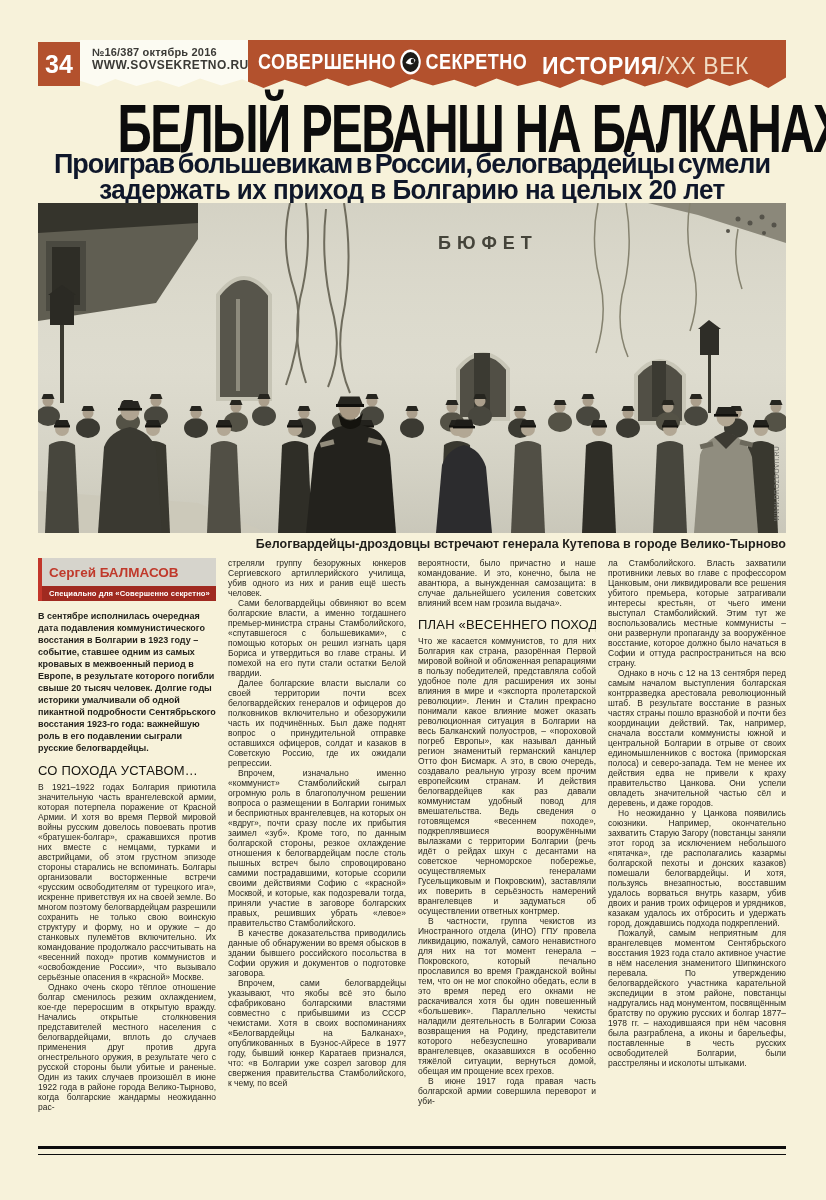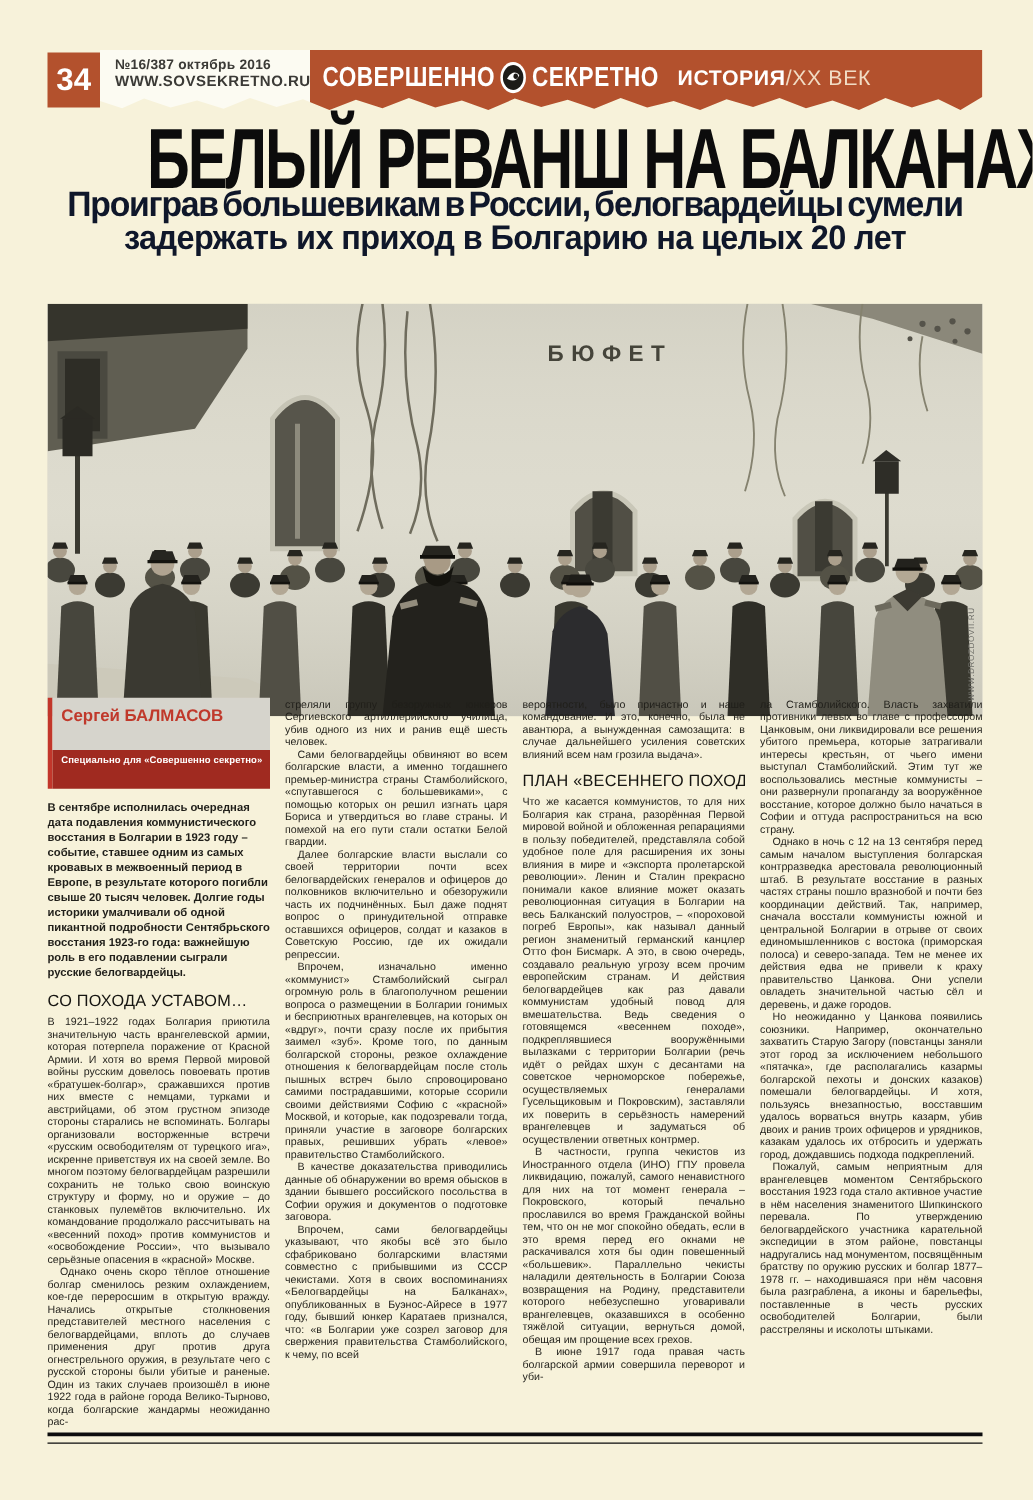--- a/index.html
+++ b/index.html
@@ -13,43 +13,43 @@
   .band{position:absolute;left:42px;top:0;width:706px;height:48px;
         clip-path:polygon(0 0,100% 0,100% 78%,97.5% 100%,95% 82%,92% 96%,89% 80%,86% 100%,83% 84%,80% 97%,77% 80%,74% 95%,71% 82%,68% 100%,65% 85%,62% 96%,59% 80%,56% 98%,53% 83%,50% 95%,47% 81%,44% 100%,41% 84%,38% 96%,35% 80%,32% 97%,29% 83%,26% 100%,23% 82%,20% 95%,17% 80%,14% 98%,11% 84%,8% 96%,5% 81%,2.5% 97%,0 85%);}
   .band-white{position:absolute;left:0;top:0;width:168px;height:100%;background:#fcfbf2;}
   .band-rust{position:absolute;left:168px;right:0;top:0;height:100%;background:#b3512d;}
   .issue-info{position:absolute;left:12px;top:6px;color:#3b3a36;line-height:13px;}
   .issue-line{font-size:11px;font-weight:700;letter-spacing:.2px;}
   .site-line{font-size:12px;font-weight:700;letter-spacing:.4px;}
   .brand{position:absolute;left:178px;top:9px;color:#fff;font-weight:700;font-size:22px;white-space:nowrap;
          transform:scaleX(.82);transform-origin:left center;letter-spacing:.5px;display:flex;align-items:center;gap:5px;}
   .brand-emblem{display:inline-block;width:26px;height:26px;}
-  .section-label{position:absolute;left:462px;top:13px;color:#fff;font-size:17px;white-space:nowrap;letter-spacing:.5px;}
+  .section-label{position:absolute;left:462px;top:13px;color:#fff;font-size:23px;white-space:nowrap;letter-spacing:.5px;}
   .section-label b{font-weight:700;}
   .sec-suffix{color:#f1dcc4;font-weight:400;}
 
   
   .headline{position:absolute;top:88px;left:38px;width:748px;text-align:center;white-space:nowrap;}
   .headline span{display:inline-block;font-weight:700;font-size:58px;color:#0c0c0c;letter-spacing:-2px;
                  transform:scale(.82,1.18);transform-origin:center top;}
   .subhead{position:absolute;top:150px;left:38px;width:748px;text-align:center;color:#0f172a;font-weight:700;}
   .subhead .l1{font-size:27px;line-height:26px;letter-spacing:-1px;word-spacing:-3px;transform:scaleY(1.05);transform-origin:center top;}
   .subhead .l2{font-size:26px;line-height:26px;letter-spacing:-.5px;transform:scaleY(1.05);transform-origin:center top;}
 
   
-  .photo{position:absolute;top:203px;left:38px;width:748px;height:330px;background:#d8d6c9;overflow:hidden;margin-top:40px;}
+  .photo{position:absolute;top:203px;left:38px;width:748px;height:330px;background:#d8d6c9;overflow:hidden;}
   .photo svg{display:block;}
   .caption{position:absolute;top:537px;left:38px;width:748px;text-align:right;font-size:12.5px;font-weight:700;color:#201f1b;}
 
   
   .columns{position:absolute;top:558px;left:38px;width:748px;height:586px;display:flex;gap:12px;}
   .col{width:178px;overflow:hidden;color:#201f1a;}
   .byline-box{border-left:4px solid #c2362a;margin-bottom:9px;}
-  .byline-name{background:#d6d4cc;color:#c0392b;font-weight:700;font-size:13.5px;padding:7px 6px 20px 7px;}
-  .byline-role{background:#a02a20;color:#fff;font-weight:700;font-size:7.6px;letter-spacing:.1px;padding:3px 4px 19px 7px;white-space:nowrap;}
+  .byline-name{background:#d6d4cc;color:#c0392b;font-weight:700;font-size:13.5px;padding:7px 6px 6px 7px;}
+  .byline-role{background:#a02a20;color:#fff;font-weight:700;font-size:7.6px;letter-spacing:.1px;padding:3px 4px 3px 7px;white-space:nowrap;}
   .lead{font-weight:700;font-size:9px;line-height:12px;text-align:left;margin:0 0 6px 0;}
   .sec-head{font-size:13px;font-weight:400;letter-spacing:.2px;margin:9px 0 4px 0;white-space:nowrap;color:#161511;}
   .para,.para-cont{font-size:8.5px;line-height:10px;text-align:justify;margin:0;}
   .para{text-indent:10px;}
   .para-cont{text-indent:0;}
 
   .bottom-rule{position:absolute;left:38px;top:1146px;width:748px;height:5px;border-top:3px solid #0d0d0d;border-bottom:1px solid #0d0d0d;}
 </style>
 </head>
 <body>
@@ -348,20 +348,21 @@
         <rect x="662" y="240" width="13" height="5" fill="#6c695c" transform="rotate(-14 668 242)"></rect>
         <rect x="702" y="238" width="13" height="5" fill="#6c695c" transform="rotate(14 708 240)"></rect>
         <circle cx="688" cy="214" r="9.5" fill="#b3a894"></circle>
         <path d="M677,212 h22 l-3,-8 h-16 z" fill="#23221d"></path>
         <rect x="676" y="211" width="24" height="2.6" fill="#12110d"></rect>
       </g>
 
       <text transform="rotate(-90 741 318)" x="741" y="318" font-size="6.5" fill="#70706a" letter-spacing=".5" font-family="Liberation Sans, sans-serif">WWW.DROZDOVII.RU</text>
     </svg>
   </div>
+  <div class="caption">Белогвардейцы-дроздовцы встречают генерала Кутепова в городе Велико-Тырново</div>
 
   <div class="columns">
     <div class="col" id="col-0">
       <div class="byline-box">
         <div class="byline-name">Сергей БАЛМАСОВ</div>
         <div class="byline-role">Специально для «Совершенно секретно»</div>
       </div>
     <p class="lead">В сентябре исполнилась очередная дата подавления коммунистического восстания в Болгарии в 1923 году – событие, ставшее одним из самых кровавых в межвоенный период в Европе, в результате которого погибли свыше 20 тысяч человек. Долгие годы историки умалчивали об одной пикантной подробности Сентябрьского восстания 1923-го года: важнейшую роль в его подавлении сыграли русские белогвардейцы.</p>
         <h3 class="sec-head">СО ПОХОДА УСТАВОМ…</h3>
         <p class="para-cont">В 1921–1922 годах Болгария приютила значительную часть врангелевской армии, которая потерпела поражение от Красной Армии. И хотя во время Первой мировой войны русским довелось повоевать против «братушек-болгар», сражавшихся против них вместе с немцами, турками и австрийцами, об этом грустном эпизоде стороны старались не вспоминать. Болгары организовали восторженные встречи «русским освободителям от турецкого ига», искренне приветствуя их на своей земле. Во многом поэтому белогвардейцам разрешили сохранить не только свою воинскую структуру и форму, но и оружие – до станковых пулемётов включительно. Их командование продолжало рассчитывать на «весенний поход» против коммунистов и «освобождение России», что вызывало серьёзные опасения в «красной» Москве.</p>

